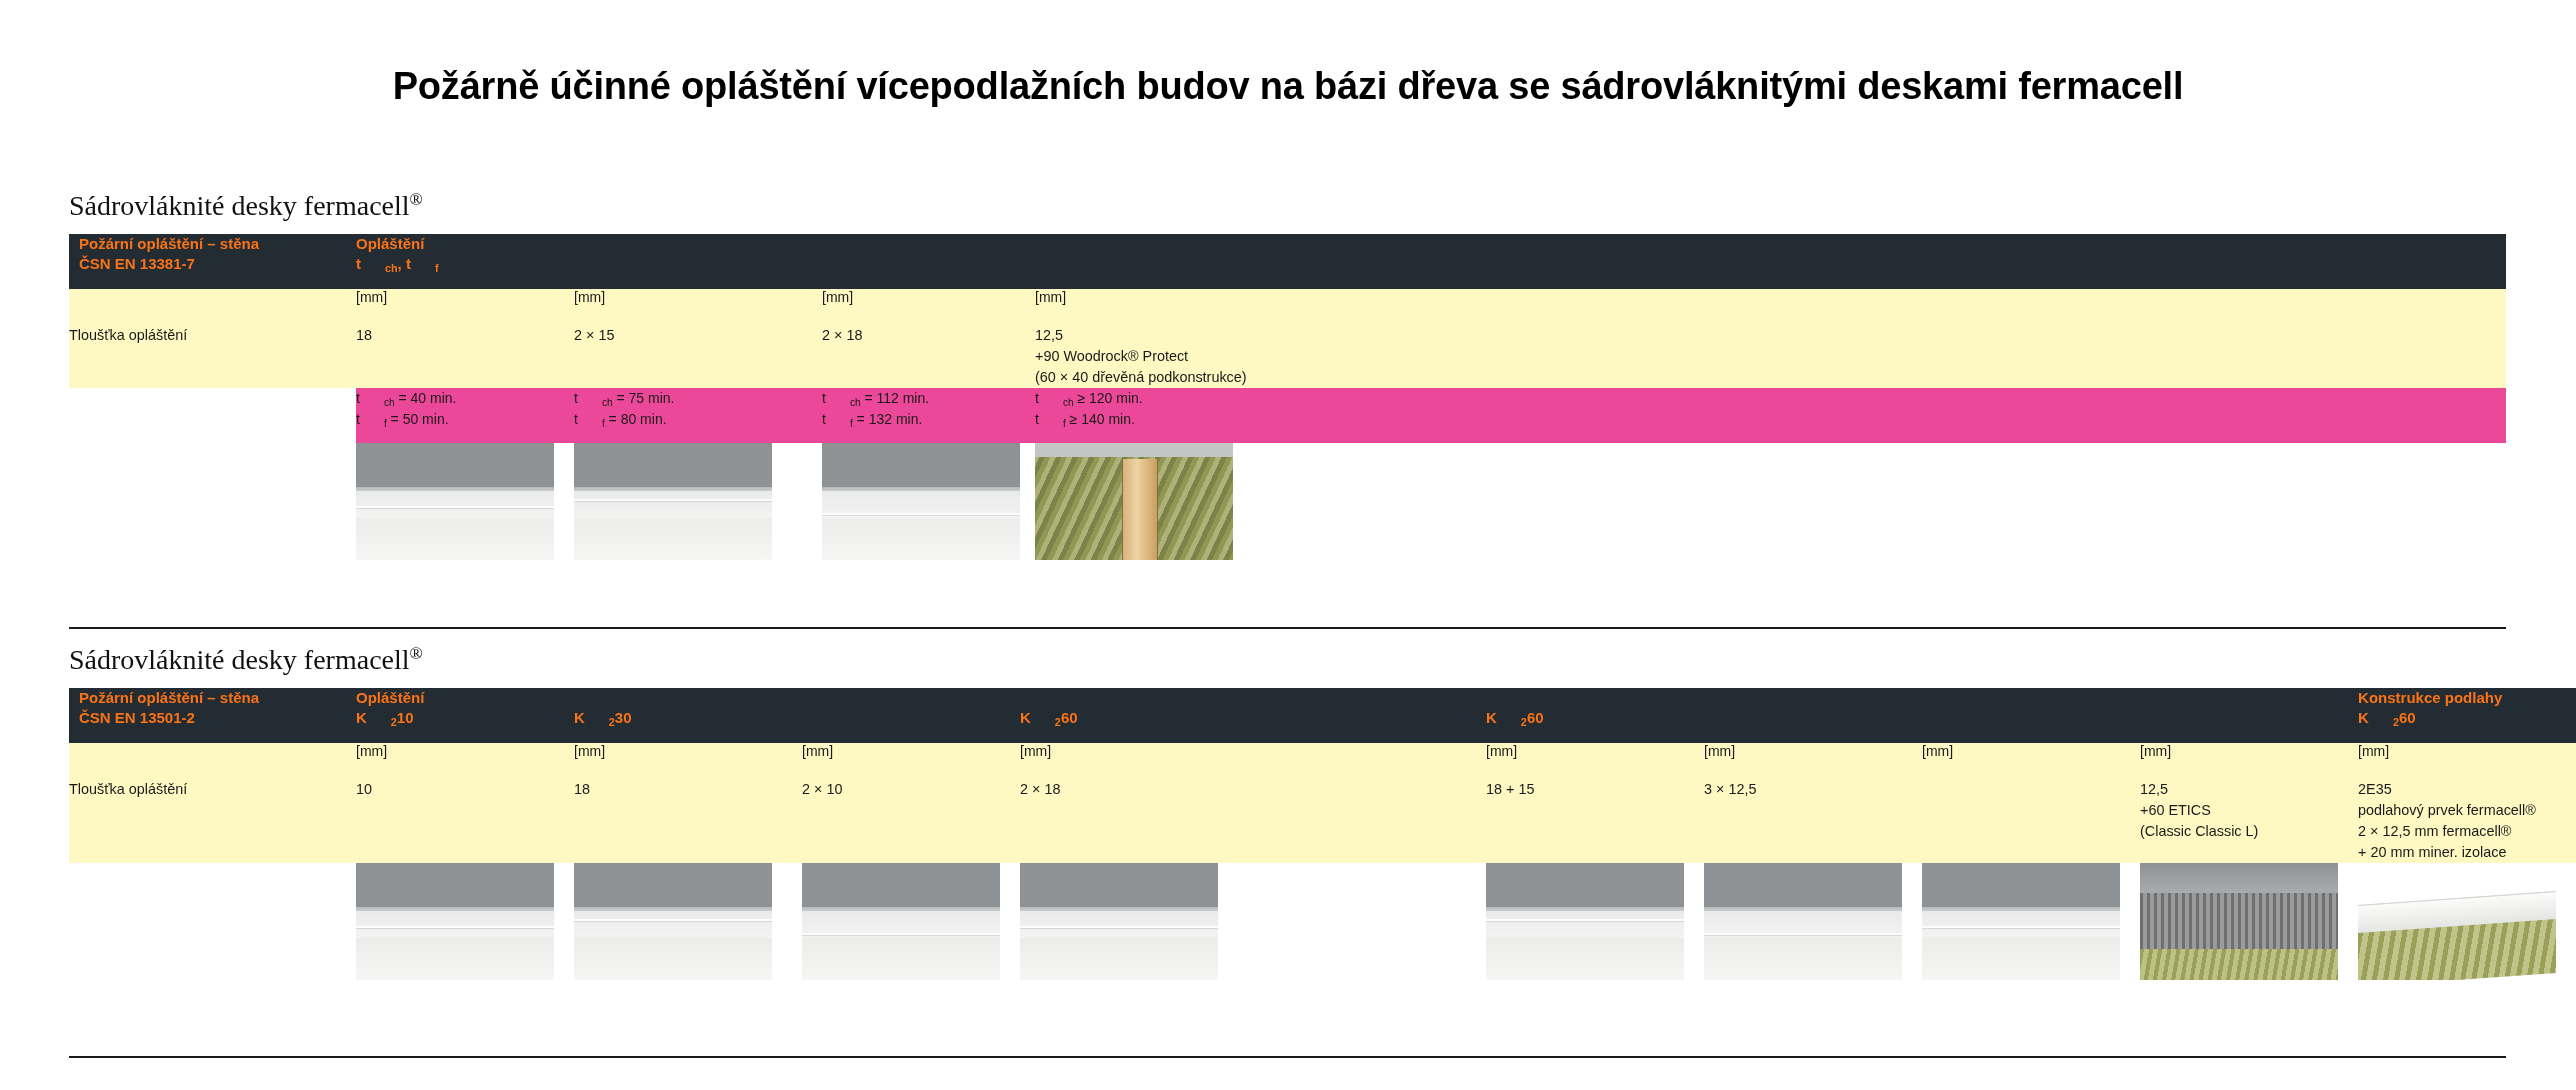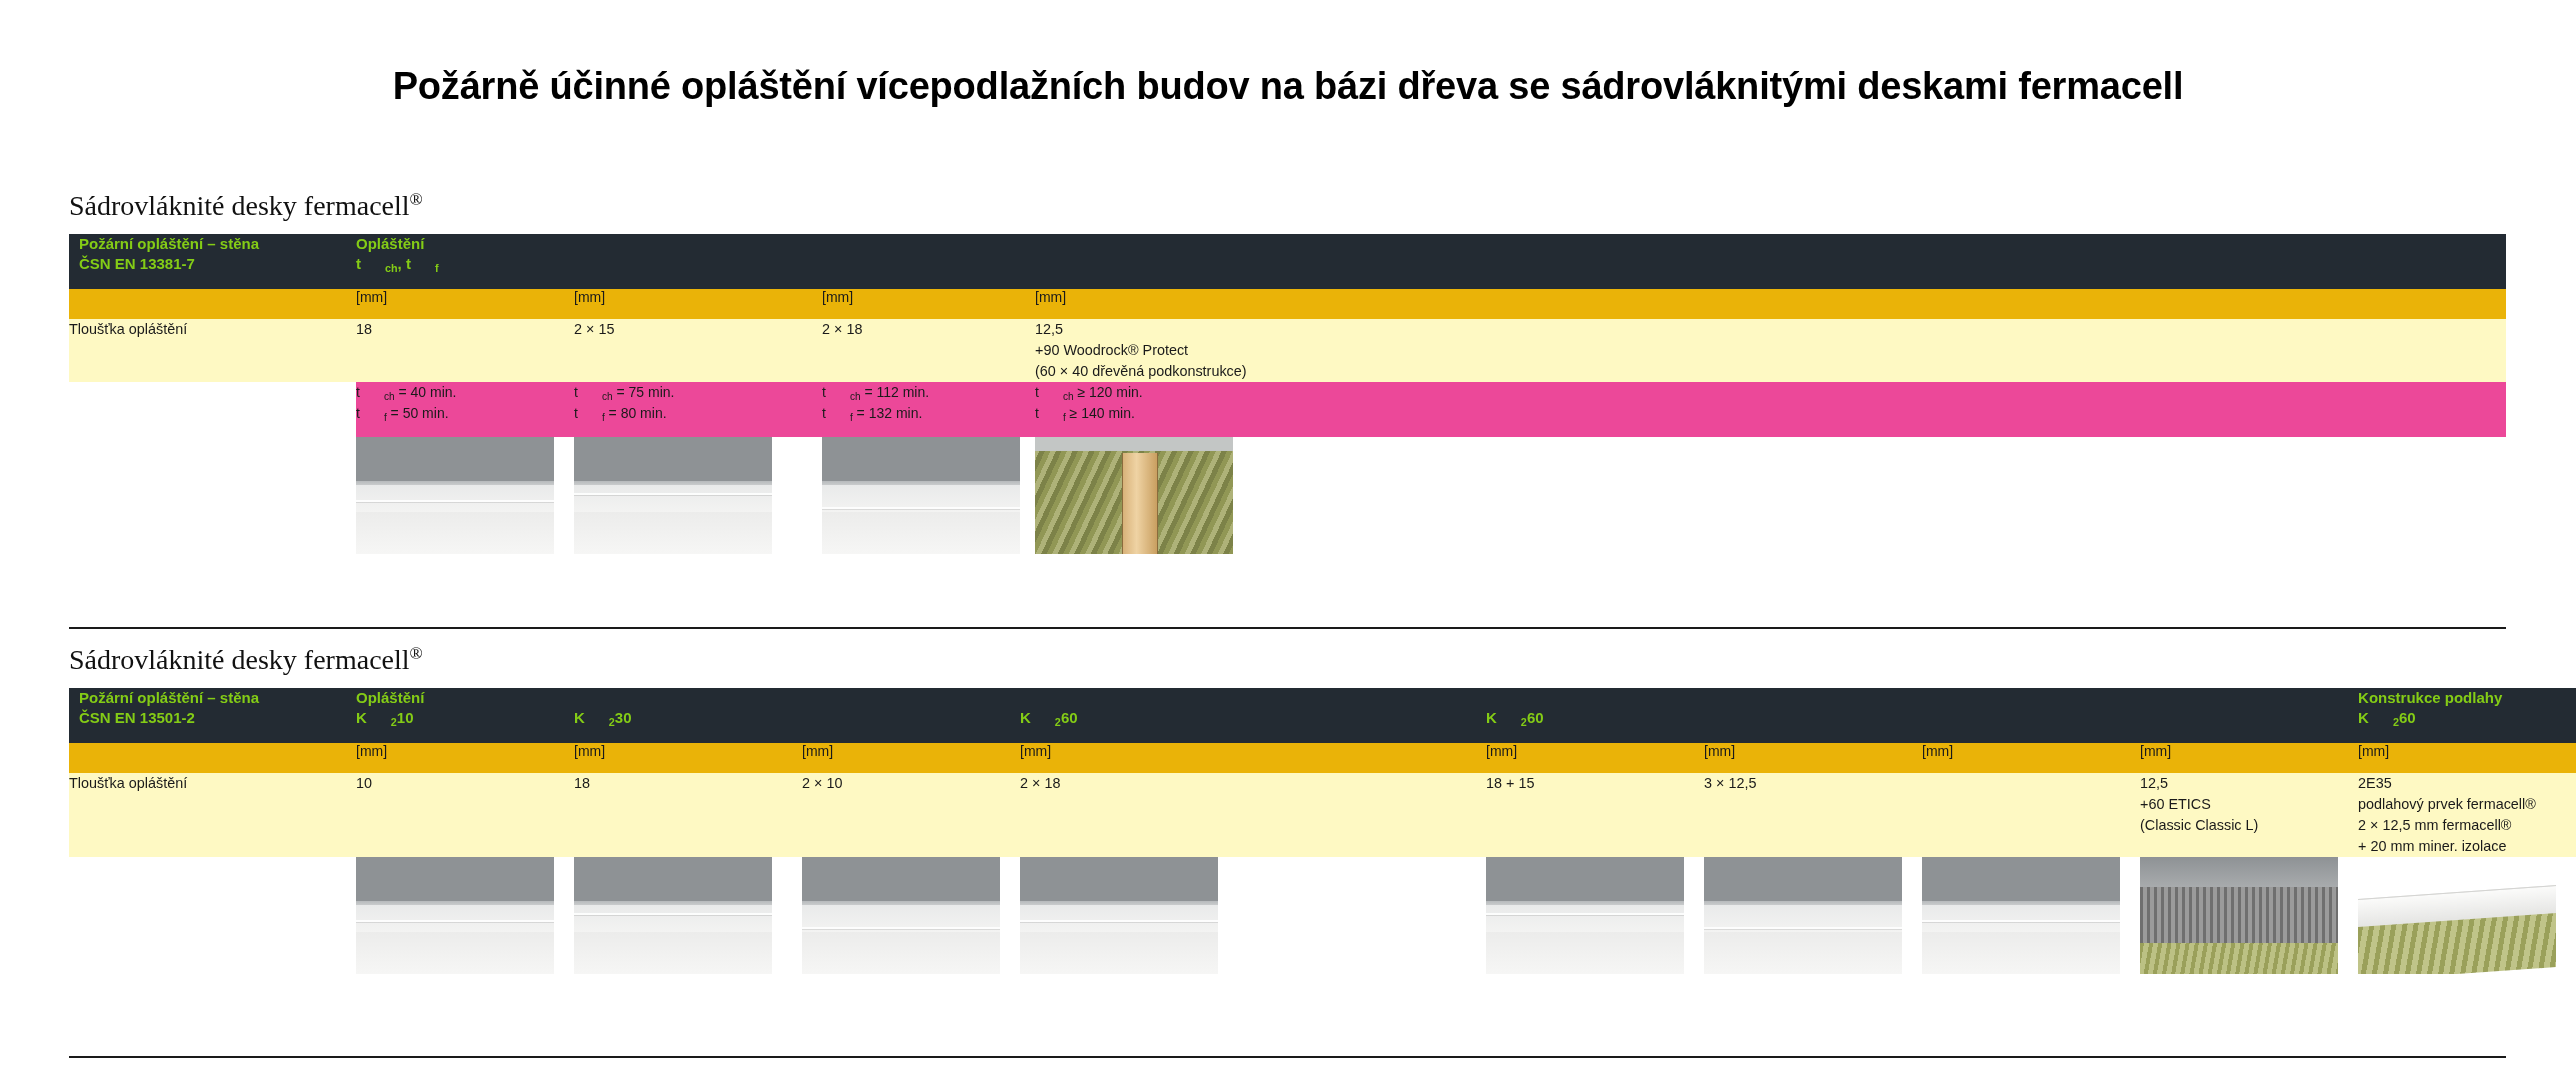--- a/index.html
+++ b/index.html
@@ -60,41 +60,41 @@
   table.fc td, table.fc th {
     padding: 0;
     margin: 0;
     vertical-align: top;
     text-align: left;
   }
 
   
   .hdr-row td {
     background: #232b33;
-    color: #84cc16;
+    color: #f97316;
     font-size: 15px;
     font-weight: bold;
     line-height: 1.35;
     padding: 11px 12px 13px 12px;
     height: 55px;
   }
   .hdr-row td.first {
     padding-left: 10px;
   }
   .hdr-sub {
     font-weight: bold;
   }
 
   
   .unit-row td {
-    background: #eab308;
+    background: #fef9c3;
     color: #1a1a1a;
     font-size: 14px;
     padding: 8px 12px 9px 12px;
-    height: 30px;
+    height: 36px;
     font-weight: normal;
   }
 
   
   .thick-row td {
     background: #fef9c3;
     font-size: 14.4px;
     padding: 14px 12px 18px 12px;
     line-height: 1.45;
     color: #1a1a1a;

